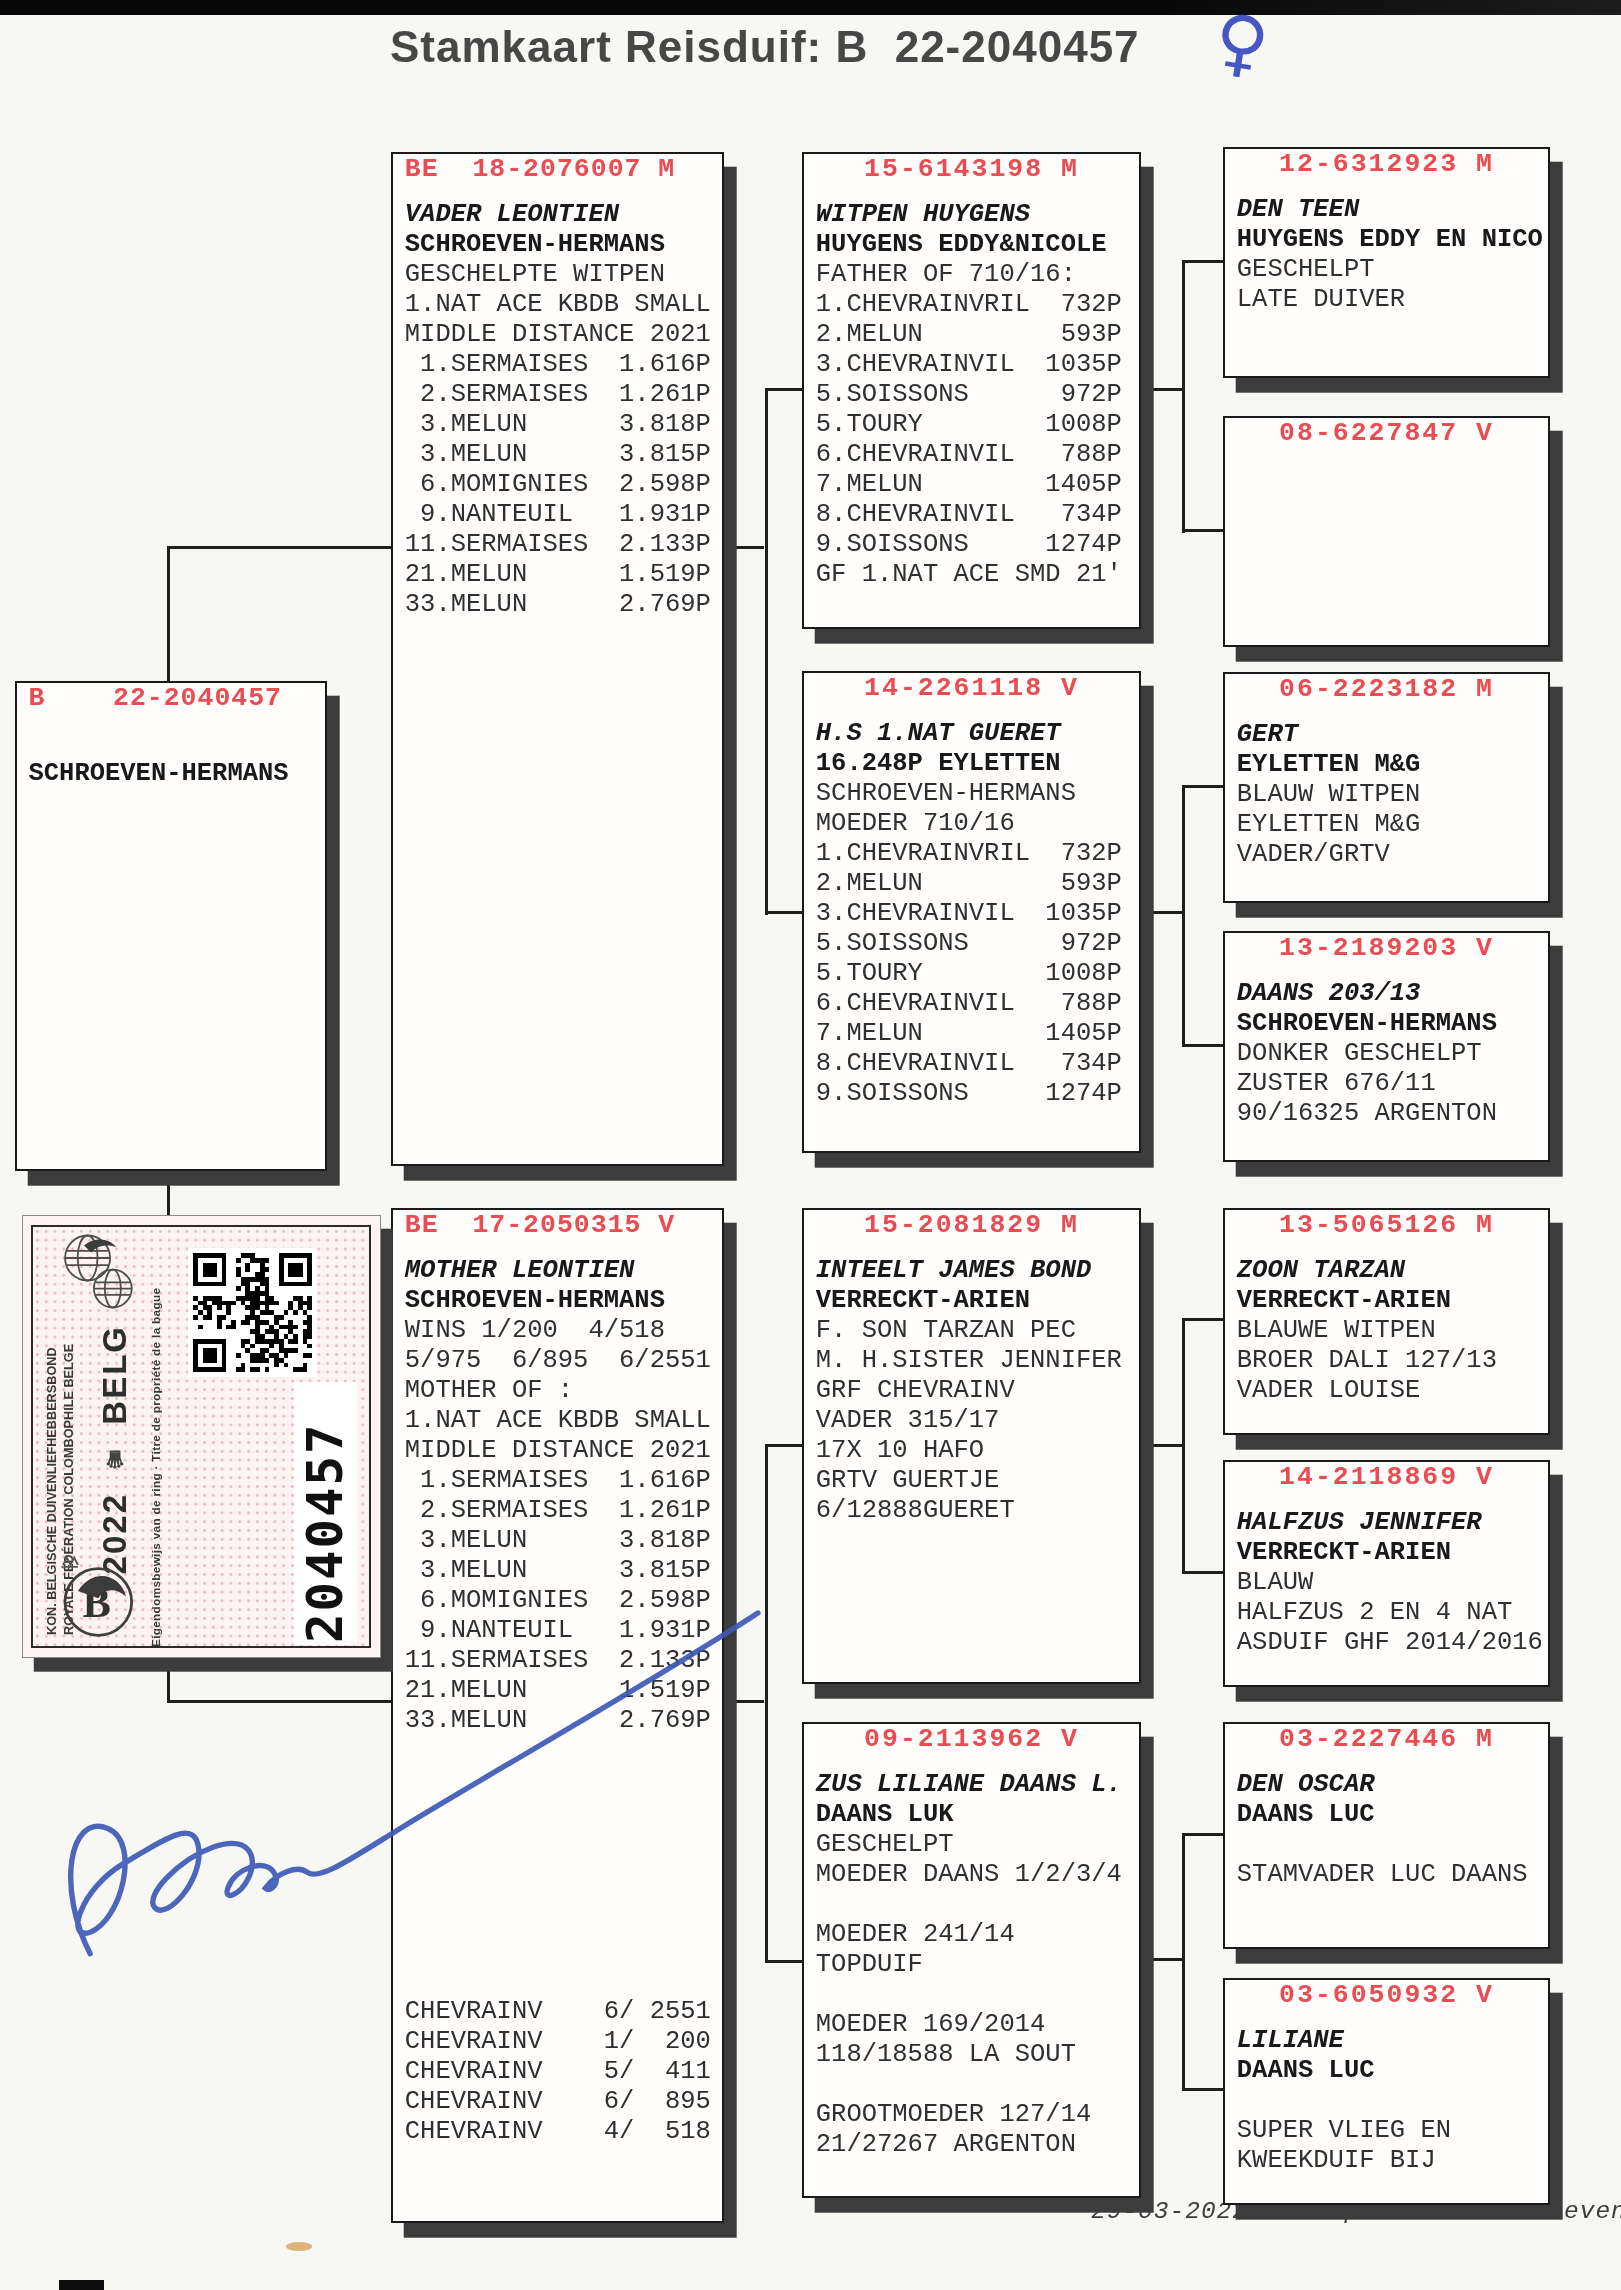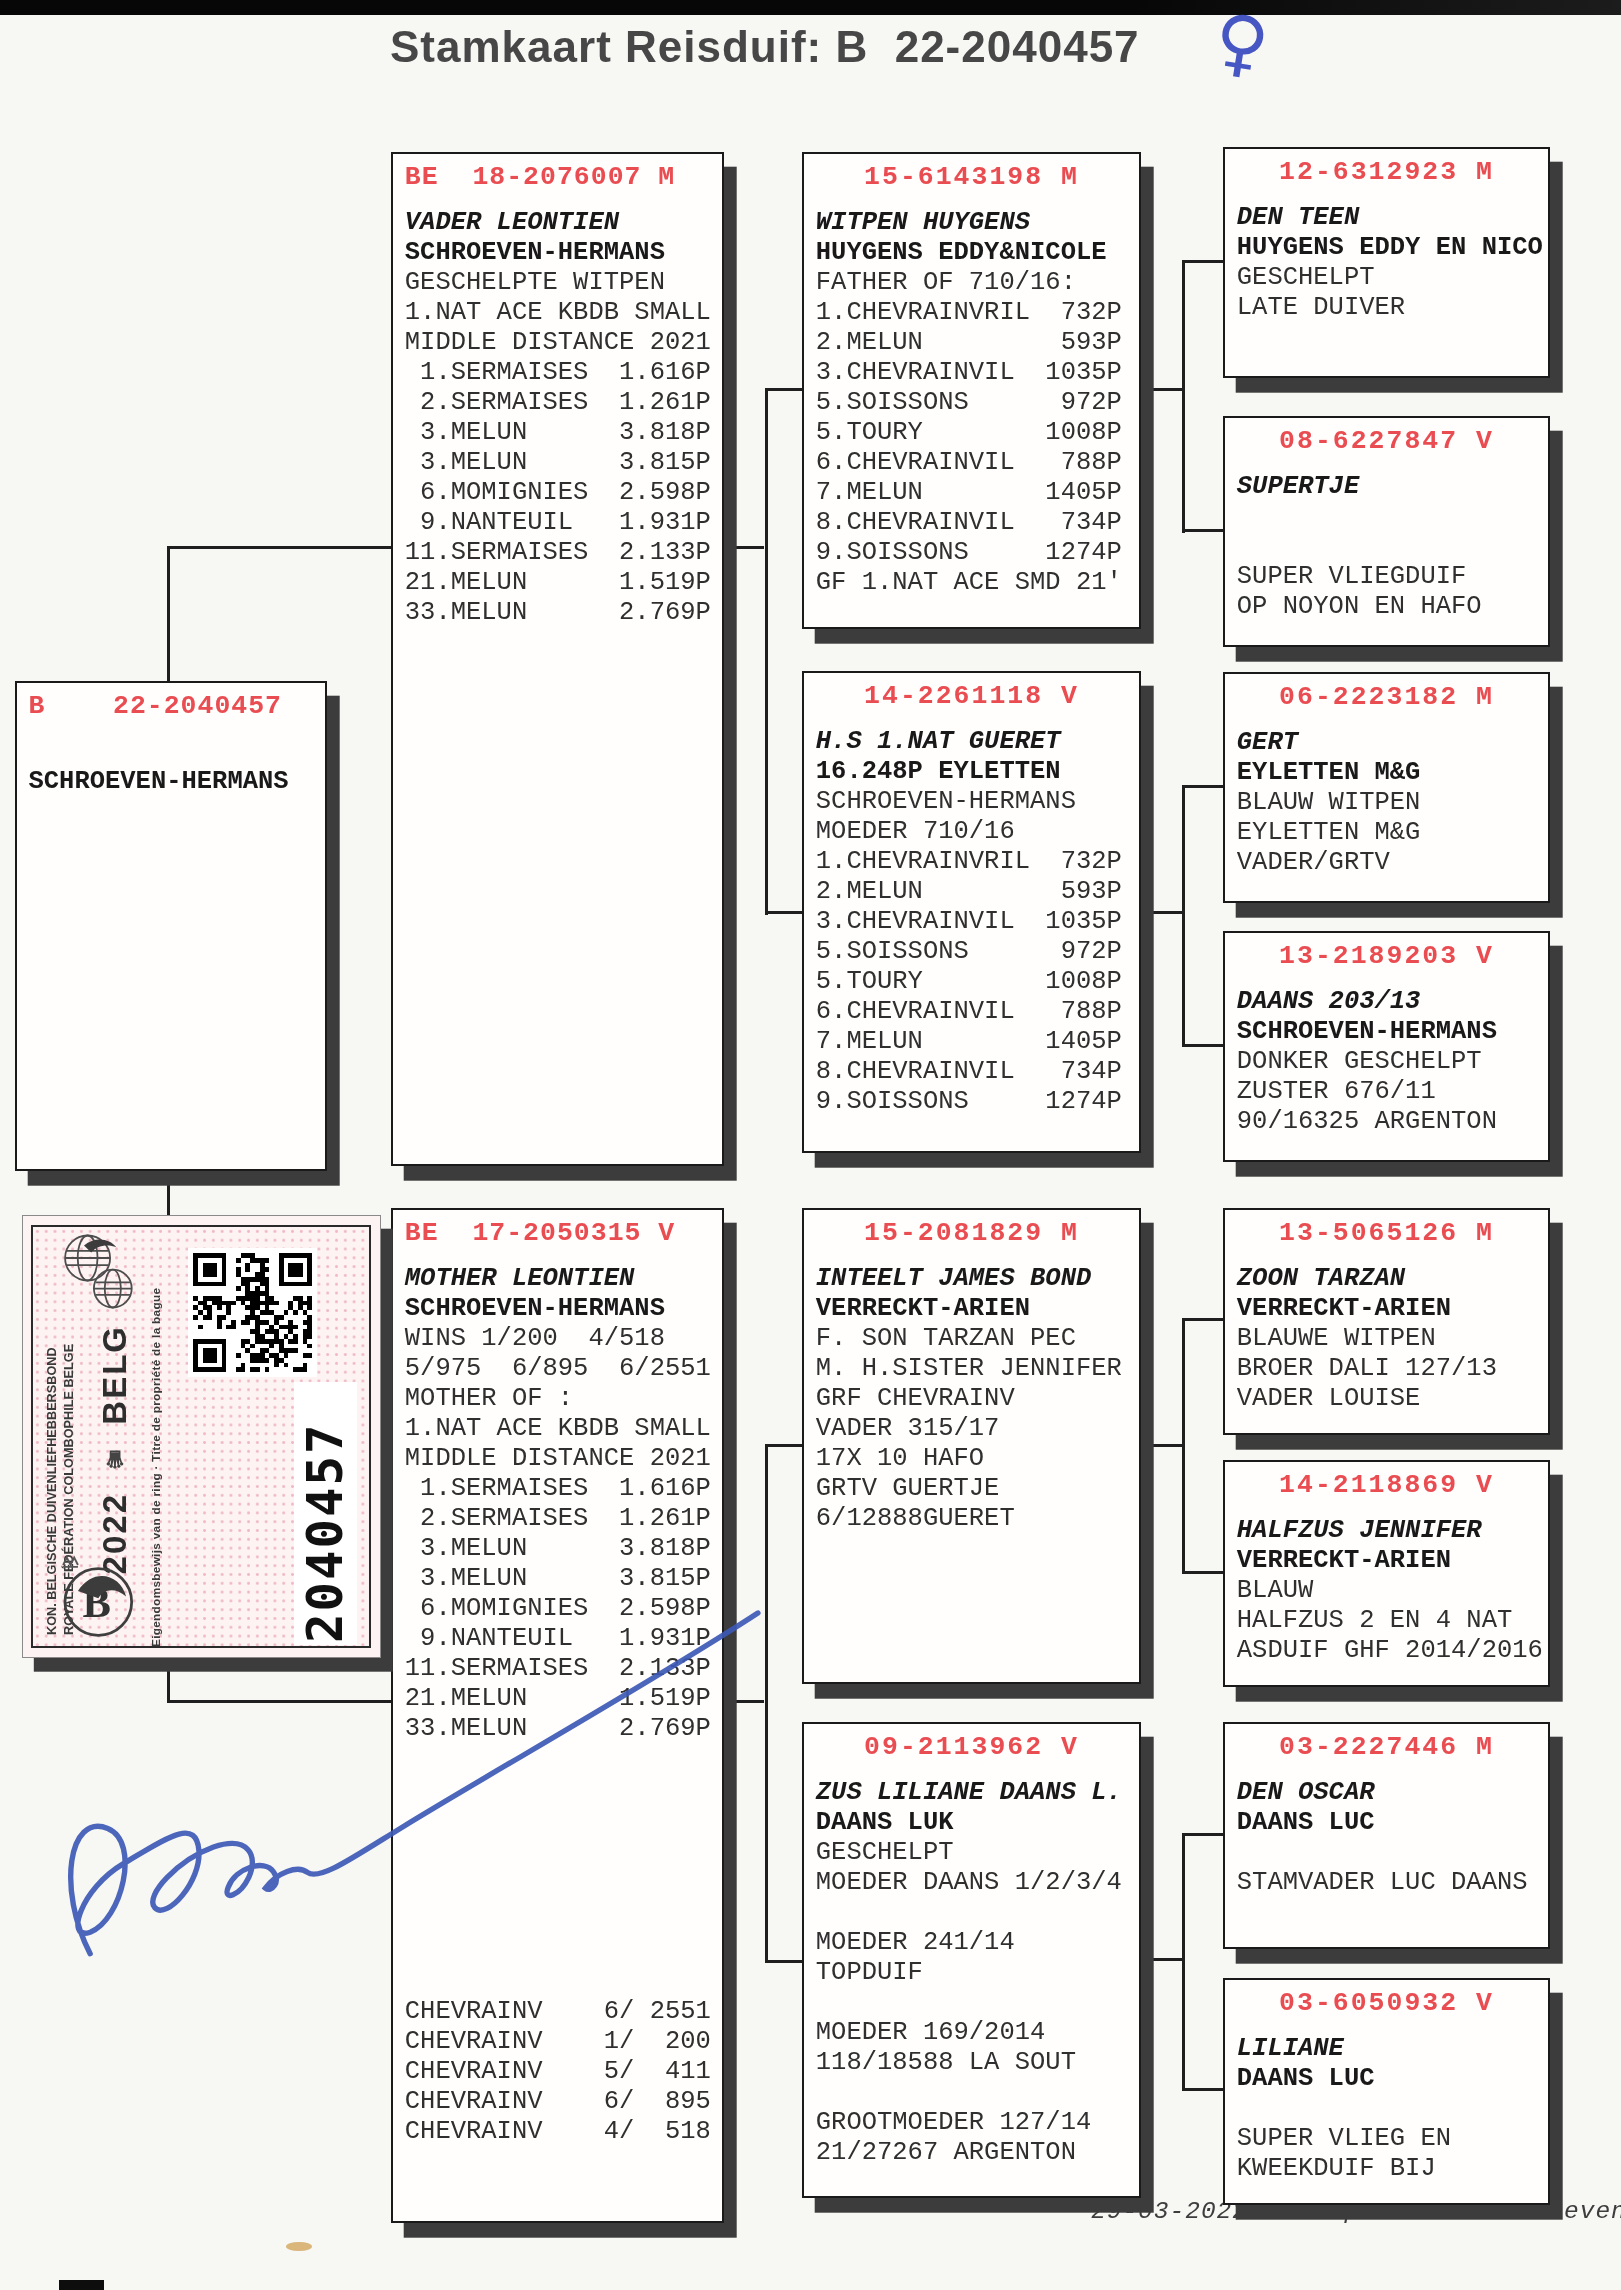--- a/index.html
+++ b/index.html
@@ -20,21 +20,21 @@
     color:#474747; letter-spacing:1px; white-space:pre; }
   .female-symbol { position:absolute; left:1215px; top:0px;
     font-family:"DejaVu Sans", sans-serif; font-size:73px; color:#4656c3;
     transform:rotate(9deg); }
 
   
   .pbox { position:absolute; display:flex; flex-direction:column;
     background:#fffefc; border:2px solid #1a1a1a; box-shadow:12.7px 14.7px 0 #3c3c3c;
     color:#2f2f2f; z-index:2; overflow:hidden; }
   .pbox-header { flex:0 0 auto; font-size:26.5px; font-weight:700; color:#e94d52;
-    text-align:center; letter-spacing:2px; padding-top:8px; white-space:pre; }
+    text-align:center; letter-spacing:2px; padding-top:0; white-space:pre; }
   .hdr-left .pbox-header { text-align:left; padding-left:11.8px; letter-spacing:1px; }
   .pbox-lines { padding:15.7px 3.9px 0 11.8px; }
   .pbox-bottom { margin-top:auto; padding:0 3.9px 74px 11.8px; }
   .line { white-space:pre; font-size:25.5px; line-height:30px; min-height:30px; }
   .line.bi { font-weight:700; font-style:italic; color:#191919; }
   .line.b  { font-weight:700; color:#191919; }
 
   .cline { position:absolute; background:#1f1f1f; z-index:1; }
 
   
@@ -156,27 +156,20 @@
         <div class="pbox-header">12-6312923 M</div>
         <div class="pbox-lines">
           <div class="line bi">DEN TEEN</div>
           <div class="line b">HUYGENS EDDY EN NICO</div>
           <div class="line">GESCHELPT</div>
           <div class="line">LATE DUIVER</div>
         </div>
       </div>
       <div class="pbox" style="left: 1223px; top: 416px; width: 327px; height: 231px;">
         <div class="pbox-header">08-6227847 V</div>
-        <div class="pbox-lines">
-          <div class="line bi">SUPERTJE</div>
-          <div class="line">&nbsp;</div>
-          <div class="line">&nbsp;</div>
-          <div class="line">SUPER VLIEGDUIF</div>
-          <div class="line">OP NOYON EN HAFO</div>
-        </div>
       </div>
       <div class="pbox" style="left: 1223px; top: 672px; width: 327px; height: 231px;">
         <div class="pbox-header">06-2223182 M</div>
         <div class="pbox-lines">
           <div class="line bi">GERT</div>
           <div class="line b">EYLETTEN M&amp;G</div>
           <div class="line">BLAUW WITPEN</div>
           <div class="line">EYLETTEN M&amp;G</div>
           <div class="line">VADER/GRTV</div>
         </div>

